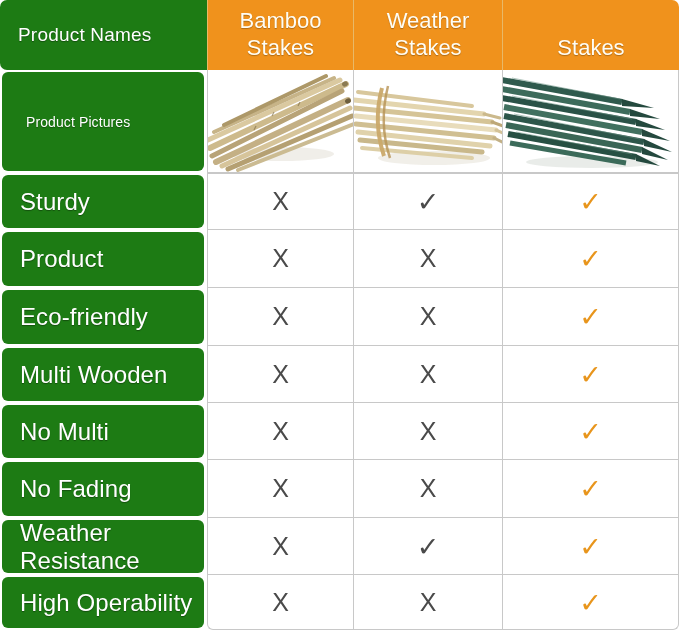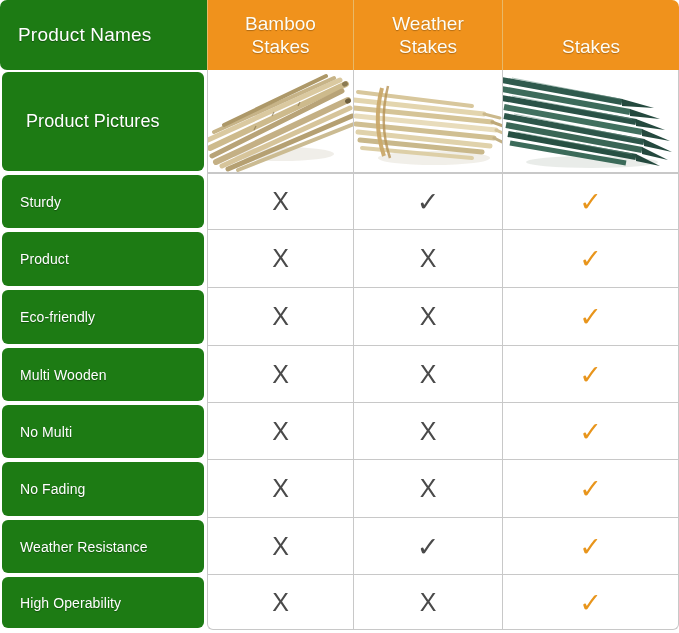--- a/index.html
+++ b/index.html
@@ -46,43 +46,43 @@
     letter-spacing: .2px;
     text-shadow: 0 1px 1px rgba(0,0,0,.35);
   }
   .hdr-orange {
     background: #f0921c;
     display: flex;
     align-items: center;
     justify-content: center;
     text-align: center;
     color: #fffdf4;
-    font-size: 19px;
+    font-size: 22px;
     line-height: 1.22;
     box-sizing: border-box;
     border-left: 1px solid #e8b968;
     text-shadow: 0 1px 1px rgba(0,0,0,.28);
   }
   .hdr-orange.last { border-radius: 0 7px 0 0; }
 
   
   .rowlabel {
     margin: 2px 3px 2px 2px;
     background: #1d7b14;
     border-radius: 6px;
     display: flex;
     align-items: center;
     padding-left: 18px;
     box-sizing: border-box;
     color: #ffffff;
-    font-size: 14px;
+    font-size: 24px;
     letter-spacing: .1px;
     text-shadow: 0 1px 1px rgba(0,0,0,.35);
   }
-  .rowlabel.pics { font-size: 18px; padding-left: 24px; }
+  .rowlabel.pics { font-size: 14px; padding-left: 24px; }
 
   
   .cell {
     background: #ffffff;
     border-left: 1px solid #c8c8c8;
     border-bottom: 1px solid #c8c8c8;
     display: flex;
     align-items: center;
     justify-content: center;
     box-sizing: border-box;

